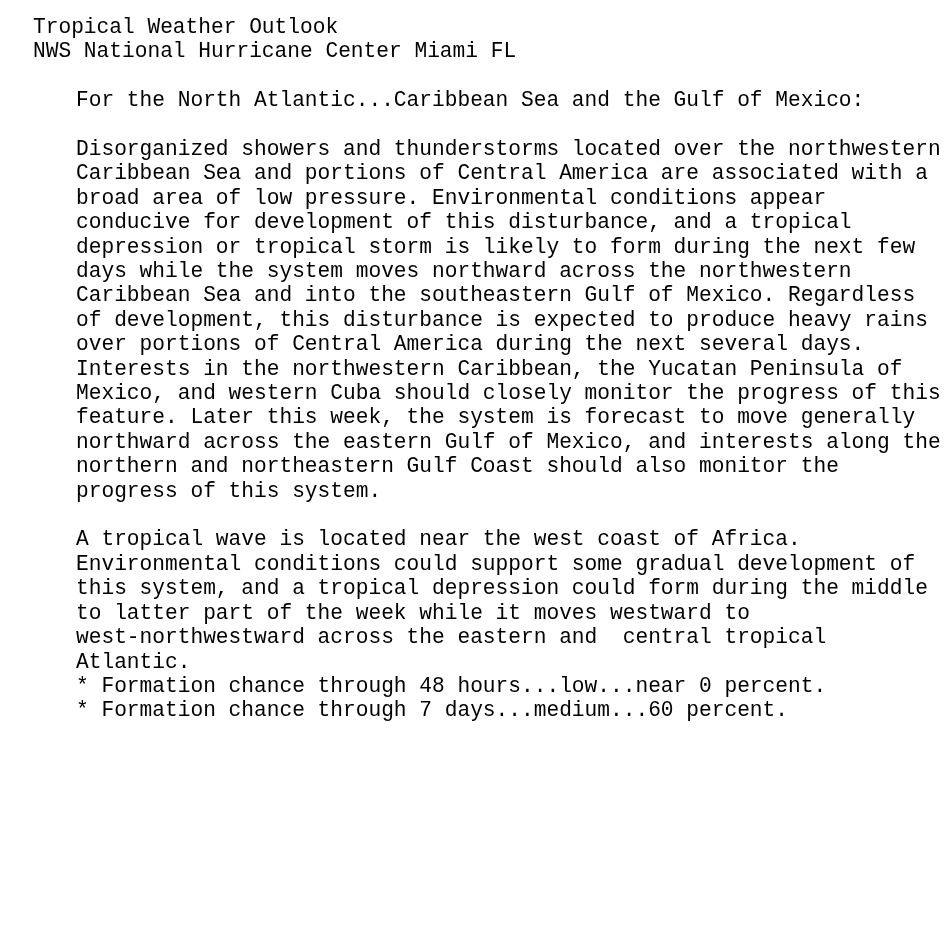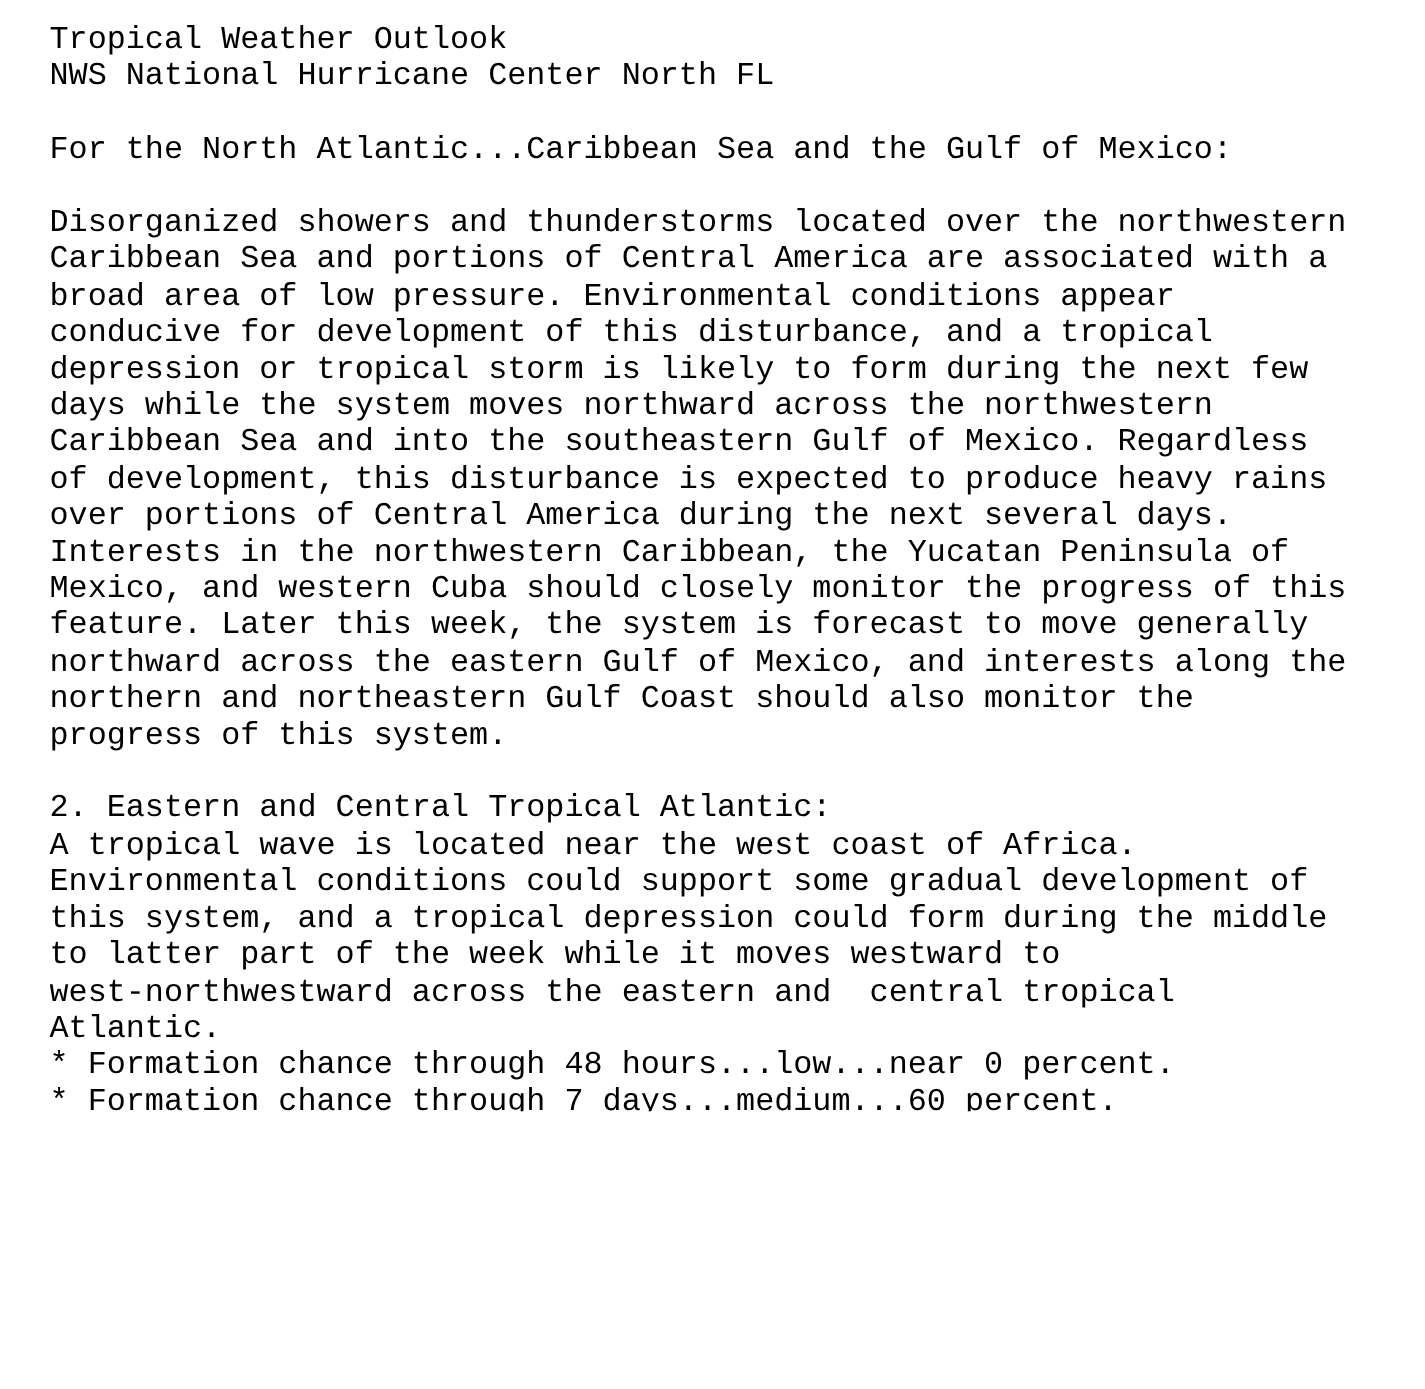--- a/index.html
+++ b/index.html
@@ -15,31 +15,31 @@
     font-size: 21.2px;
     line-height: var(--lh);
     overflow: hidden;
   }
   .line, pre.lines {
     margin: 0;
     padding: 0;
     font: inherit;
     white-space: pre;
   }
-  .gap-1 { margin-top: var(--lh); }
+  .gap-1 { margin-top: var(--lh); margin-left: 43px; }
   .gap-2 { margin-top: calc(var(--lh) * 2); margin-left: 14px; }
 </style>
 </head>
 <body>
 
 <div class="page">
 
   <div>
     <div class="line">Tropical Weather Outlook</div>
-    <div class="line">NWS National Hurricane Center North FL</div>
+    <div class="line">NWS National Hurricane Center Miami FL</div>
   </div>
 
   <div class="line gap-1">For the North Atlantic...Caribbean Sea and the Gulf of Mexico:</div>
 
   <div class="gap-1">
     <pre class="lines">Disorganized showers and thunderstorms located over the northwestern
 Caribbean Sea and portions of Central America are associated with a
 broad area of low pressure. Environmental conditions appear
 conducive for development of this disturbance, and a tropical
 depression or tropical storm is likely to form during the next few
@@ -49,21 +49,20 @@
 over portions of Central America during the next several days.
 Interests in the northwestern Caribbean, the Yucatan Peninsula of
 Mexico, and western Cuba should closely monitor the progress of this
 feature. Later this week, the system is forecast to move generally
 northward across the eastern Gulf of Mexico, and interests along the
 northern and northeastern Gulf Coast should also monitor the
 progress of this system.</pre>
   </div>
 
   <div class="gap-1">
-    <div class="line">2. Eastern and Central Tropical Atlantic:</div>
     <pre class="lines">A tropical wave is located near the west coast of Africa.
 Environmental conditions could support some gradual development of
 this system, and a tropical depression could form during the middle
 to latter part of the week while it moves westward to
 west-northwestward across the eastern and  central tropical
 Atlantic.</pre>
     <pre class="lines">* Formation chance through 48 hours...low...near 0 percent.
 * Formation chance through 7 days...medium...60 percent.</pre>
   </div>
 

